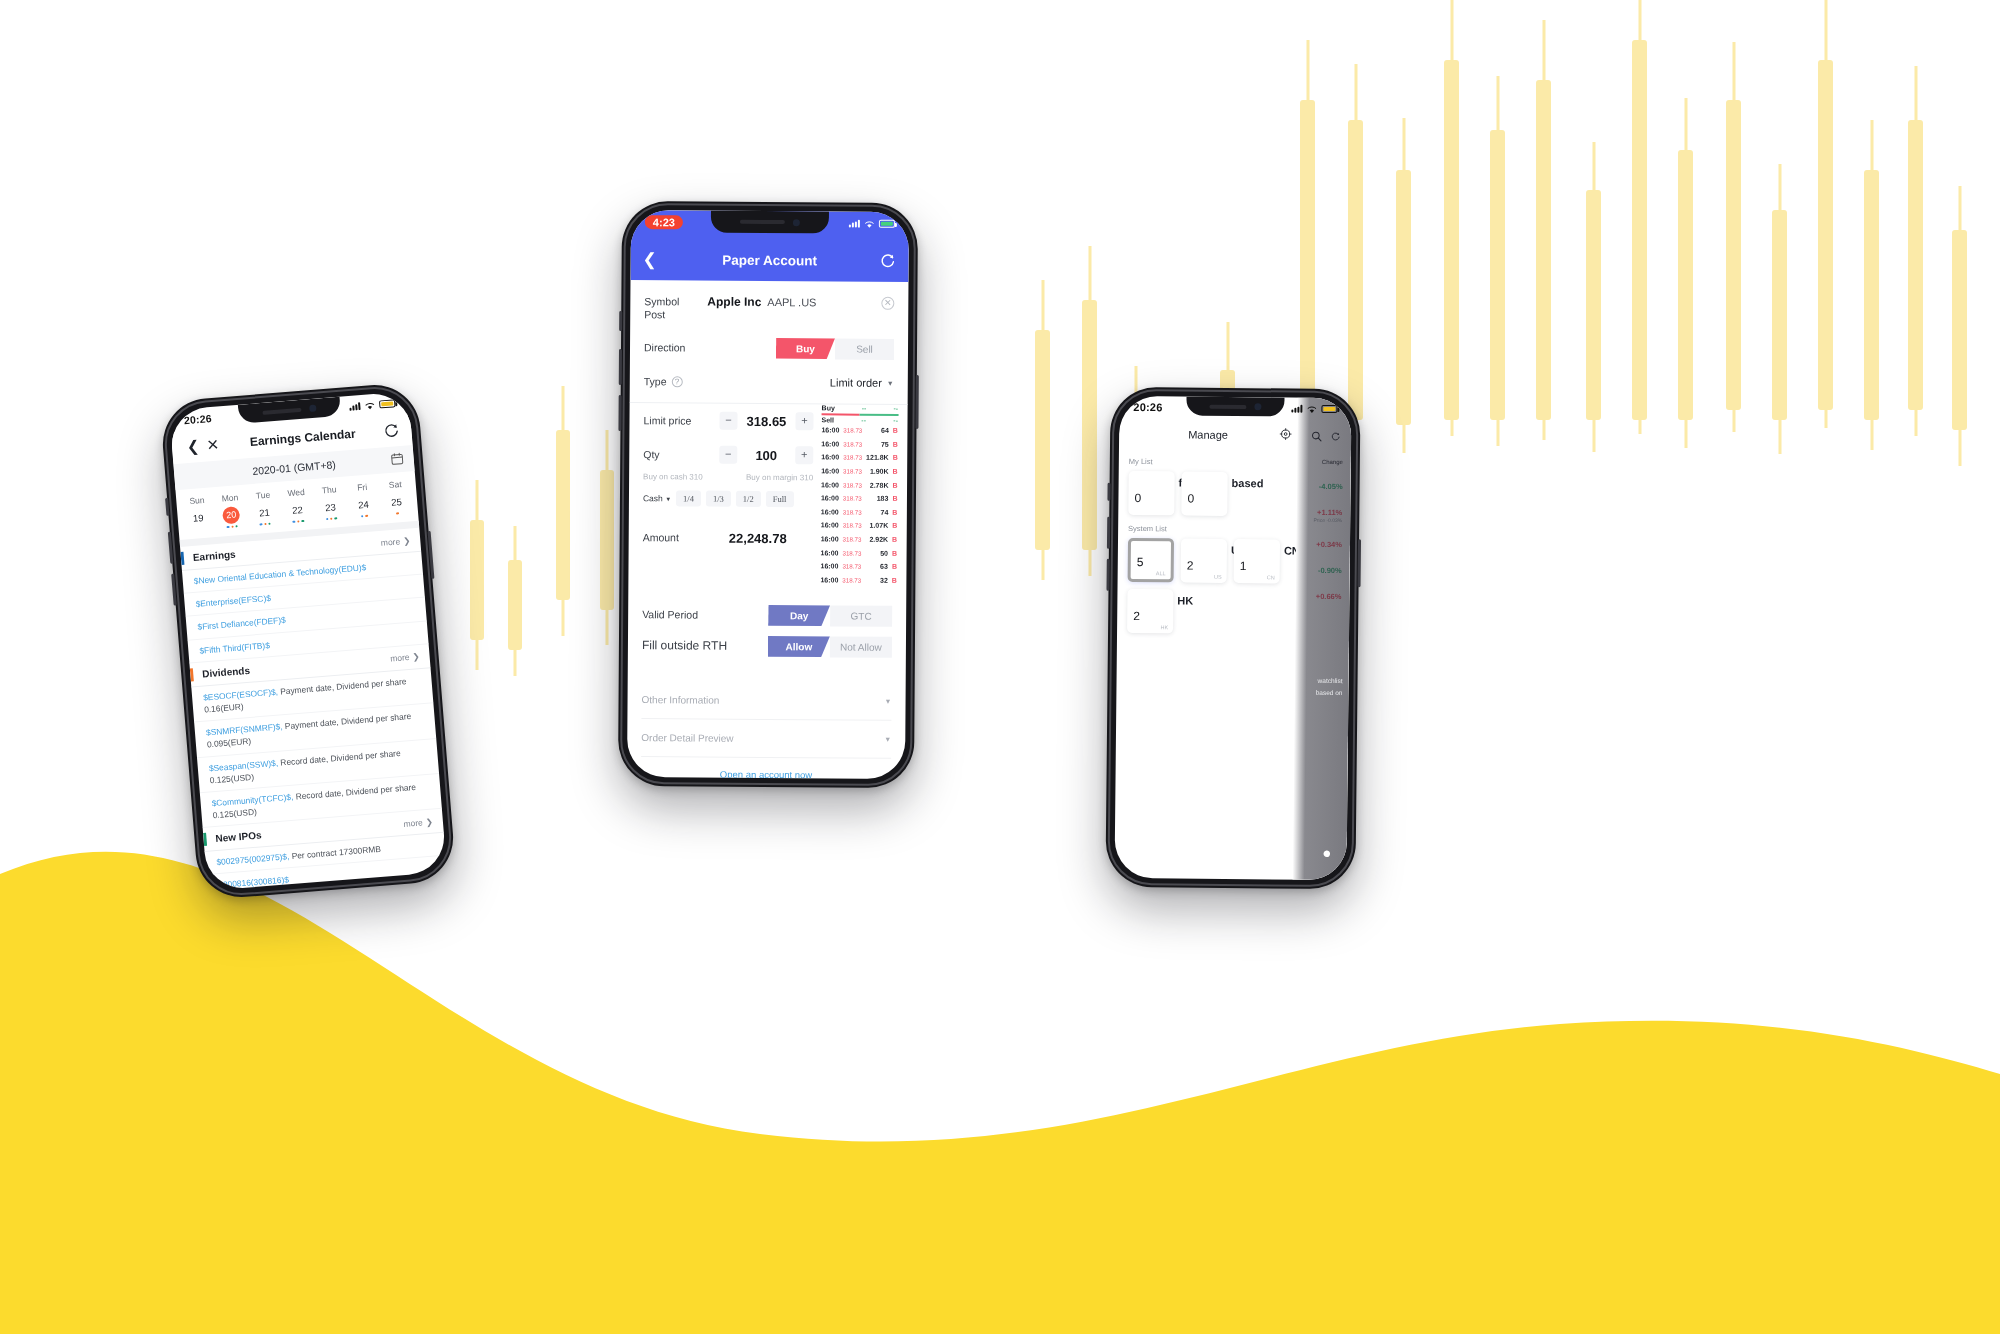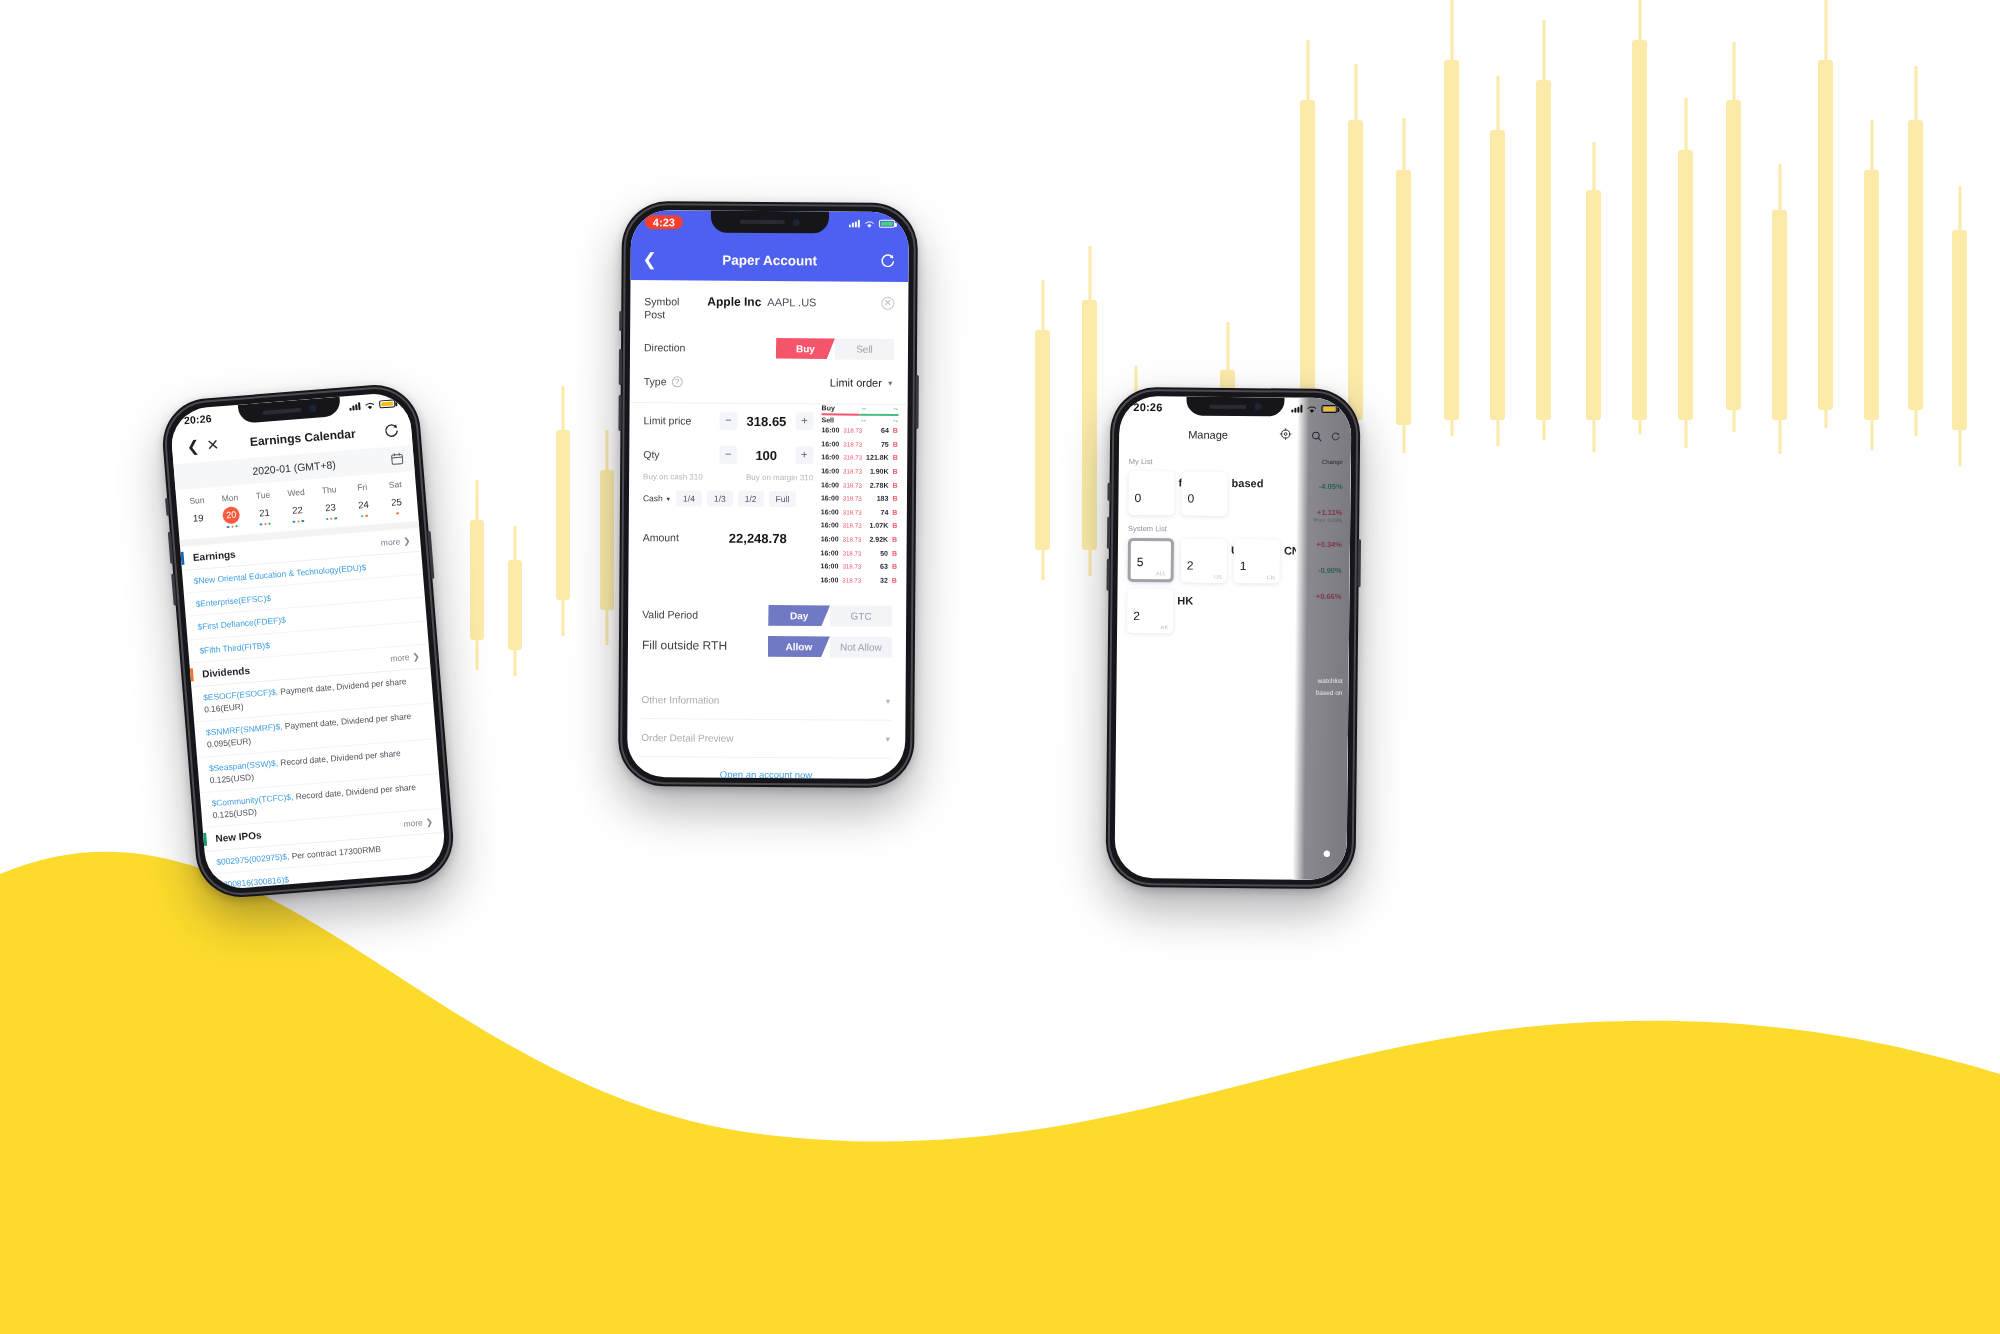--- a/index.html
+++ b/index.html
@@ -206,21 +206,21 @@
 
   .p2-stepper { display:flex; align-items:center; margin-left:auto; }
   .p2-stepbtn {
     width: 18px; height:18px; background:#f4f5f8; border-radius:3px;
     text-align:center; line-height:17px; font-size: 11px; color: #555a63;
   }
   .p2-stepval { min-width: 58px; text-align:center; font-size: 13px; font-weight:bold; color:#15171c;}
   .p2-hint { display:flex; justify-content:space-between; font-size: 8px; color:#b2b6bd; padding: 1px 0 3px;}
   .p2-chips { display:flex; align-items:center; gap:5px; font-size: 8.5px; }
   .p2-chips .cashsel { color:#3c4048; font-size: 8.5px; }
-  .p2-chip { background:#f4f5f8; border-radius:3px; padding: 3px 7px; color:#4c5159; }
+  .p2-chip { background:#f4f5f8; border-radius:3px; padding: 3px 7px; color:#4c5159;font-family:Liberation Serif, serif; }
   .p2-amt { font-size: 13px; font-weight: bold; color:#15171c; margin-left:auto;}
 
   
   .p2-quote { font-size: 7px; }
   .p2-qhead { display:flex; justify-content:space-between; color:#1d2028; font-weight:bold; font-size:7px; }
   .p2-qhead .dash { color:#3fb27a; font-weight:normal; }
   .p2-qbar { display:flex; height: 2px; margin: 2px 0 1px;}
   .p2-qbar .r { background:#f4556a; }
   .p2-qbar .g { background:#49bd86; }
   .p2-qrow { display:flex; align-items:center; gap:4px; padding: 3.3px 0; font-size: 7px;}

